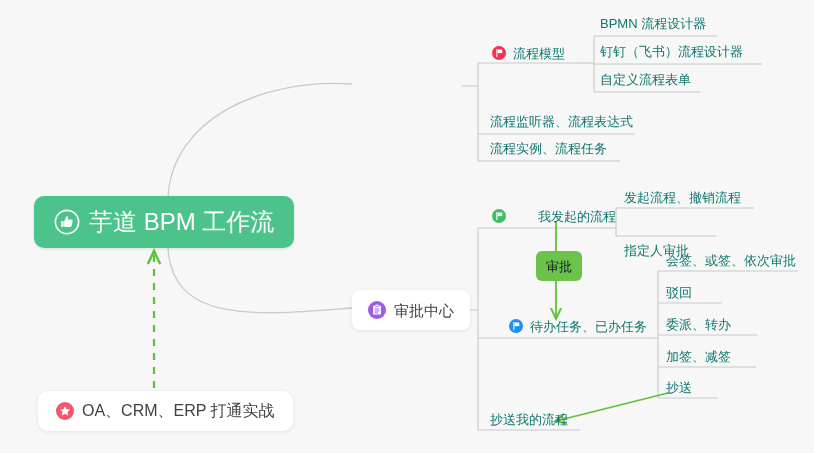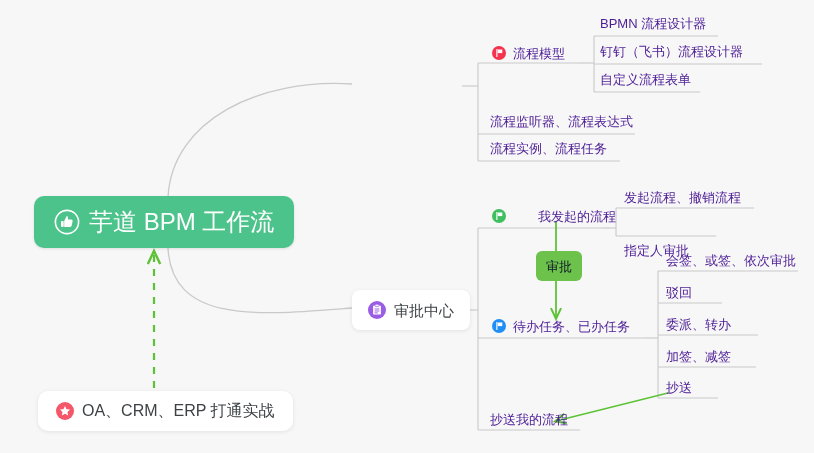--- a/index.html
+++ b/index.html
@@ -56,21 +56,21 @@
   .node-bottom {
     background: #ffffff;
     border-radius: 10px;
     padding: 0 18px;
     height: 40px;
     color: #3d4245;
     font-size: 16px;
     box-shadow: 0 1px 4px rgba(0,0,0,0.09);
   }
   .node-plain {
-    color: #4c1d95;
+    color: #0f766e;
     font-size: 13px;
     background: transparent;
     height: 22px;
   }
   .node-tag {
     background: #6cc24a;
     border-radius: 6px;
     color: #0f172a;
     font-size: 13px;
     height: 30px;
@@ -219,21 +219,21 @@
     <span class="label">发起流程、撤销流程</span>
   </div>
   <div class="node node-plain" style="left:624px; top:214px;margin-top:25px;">
     <span class="label">指定人审批</span>
   </div>
 
   <div class="node node-tag" style="left:536px; top:251px;">
     <span class="label">审批</span>
   </div>
 
-  <div class="node node-plain" style="left:492px; top:315px;">
+  <div class="node node-plain" style="left:509px; top:315px;">
     <span class="icon icon-sm">
       <svg width="14" height="14" viewBox="0 0 14 14" xmlns="http://www.w3.org/2000/svg">
         <circle cx="7" cy="7" r="7" fill="#1f8ff5"></circle>
         <rect x="4.3" y="3.1" width="1.15" height="7.9" rx="0.5" fill="#ffffff"></rect>
         <path d="M5.7 3.5 L10.3 3.5 L10.3 7.1 L5.7 7.1 Z" fill="#ffffff"></path>
       </svg>
     </span>
     <span class="label">待办任务、已办任务</span>
   </div>
 

